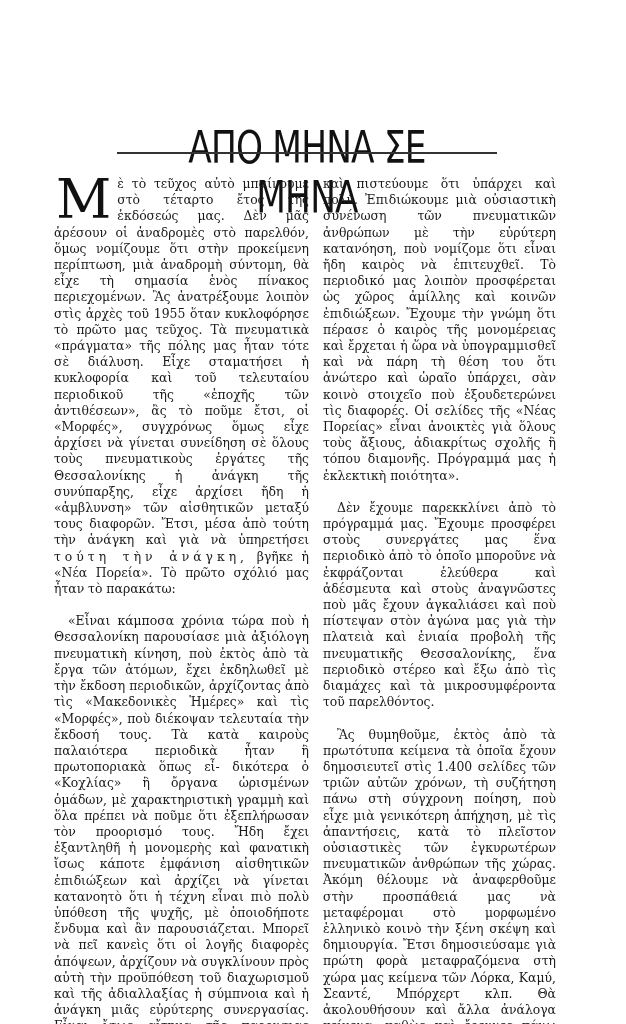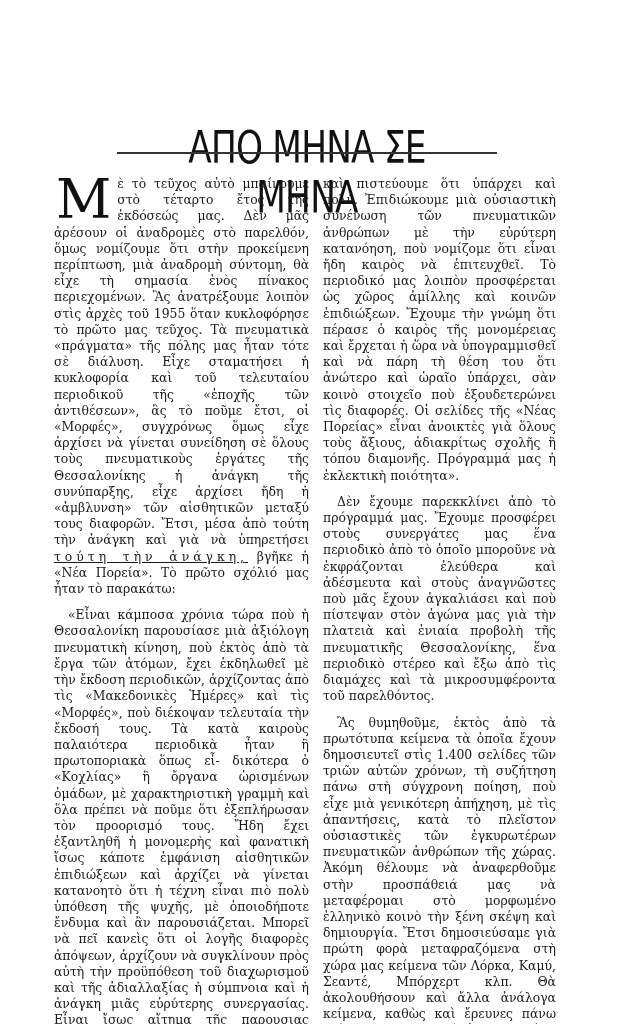--- a/index.html
+++ b/index.html
@@ -21,26 +21,26 @@
   }
   .column {
     position: absolute; top: 176px;
     font-size: 12.4px; line-height: 16.2px;
     text-align: justify; hyphens: manual;
   }
   .col-left { left: 54px; width: 255px; }
   .col-right { left: 323px; width: 233px; }
   .para { margin: 0; text-indent: 14px; }
   .para.noindent { text-indent: 0; }
-  .para.gap { margin-top: 10px; }
+  .para.gap { margin-top: 16px; }
   .dropcap {
     float: left; font-size: 54px; line-height: 44px; margin: 2px 6px 0 2px;
     font-family: "DejaVu Serif", "Liberation Serif", serif; color: #111;
   }
-  .spaced { letter-spacing: 4px; text-decoration: underline; }
+  .spaced { letter-spacing: 4px; }
 </style>
 </head>
 <body>
 
 <h1 class="page-title">ΑΠΟ ΜΗΝΑ ΣΕ ΜΗΝΑ</h1>
 <div class="title-rule"></div>
 
 <div class="column col-left">
   <p class="para noindent"><span class="dropcap">Μ</span><span>ὲ τὸ τεῦχος αὐτὸ μπαίνουμε στὸ τέταρτο ἔτος τῆς ἐκδόσεώς μας. Δὲν μᾶς ἀρέσουν οἱ ἀναδρομὲς στὸ παρελθόν, ὅμως νομίζουμε ὅτι στὴν προκείμενη περίπτωση, μιὰ ἀναδρομὴ σύντομη, θὰ εἶχε τὴ σημασία ἑνὸς πίνακος περιεχομένων. Ἂς ἀνατρέξουμε λοιπὸν στὶς ἀρχὲς τοῦ 1955 ὅταν κυκλοφόρησε τὸ πρῶτο μας τεῦχος. Τὰ πνευματικὰ «πράγματα» τῆς πόλης μας ἦταν τότε σὲ διάλυση. Εἶχε σταματήσει ἡ κυκλοφορία καὶ τοῦ τελευταίου περιοδικοῦ τῆς «ἐποχῆς τῶν ἀντιθέσεων», ἂς τὸ ποῦμε ἔτσι, οἱ «Μορφές», συγχρόνως ὅμως εἶχε ἀρχίσει νὰ γίνεται συνείδηση σὲ ὅλους τοὺς πνευματικοὺς ἐργάτες τῆς Θεσσαλονίκης ἡ ἀνάγκη τῆς συνύπαρξης, εἶχε ἀρχίσει ἤδη ἡ «ἀμβλυνση» τῶν αἰσθητικῶν μεταξύ τους διαφορῶν. Ἔτσι, μέσα ἀπὸ τούτη τὴν ἀνάγκη καὶ γιὰ νὰ ὑπηρετήσει</span> <span class="spaced">τούτη τὴν ἀνάγκη,</span> <span>βγῆκε ἡ «Νέα Πορεία». Τὸ πρῶτο σχόλιό μας ἦταν τὸ παρακάτω:</span></p>
   <p class="para gap"><span>«Εἶναι κάμποσα χρόνια τώρα ποὺ ἡ Θεσσαλονίκη παρουσίασε μιὰ ἀξιόλογη πνευματικὴ κίνηση, ποὺ ἐκτὸς ἀπὸ τὰ ἔργα τῶν ἀτόμων, ἔχει ἐκδηλωθεῖ μὲ τὴν ἔκδοση περιοδικῶν, ἀρχίζοντας ἀπὸ τὶς «Μακεδονικὲς Ἡμέρες» καὶ τὶς «Μορφές», ποὺ διέκοψαν τελευταία τὴν ἔκδοσή τους. Τὰ κατὰ καιροὺς παλαιότερα περιοδικὰ ἦταν ἢ πρωτοποριακὰ ὅπως εἶ- δικότερα ὁ «Κοχλίας» ἢ ὄργανα ὡρισμένων ὁμάδων, μὲ χαρακτηριστικὴ γραμμὴ καὶ ὅλα πρέπει νὰ ποῦμε ὅτι ἐξεπλήρωσαν τὸν προορισμό τους. Ἤδη ἔχει ἐξαντληθῆ ἡ μονομερὴς καὶ φανατικὴ ἴσως κάποτε ἐμφάνιση αἰσθητικῶν ἐπιδιώξεων καὶ ἀρχίζει νὰ γίνεται κατανοητὸ ὅτι ἡ τέχνη εἶναι πιὸ πολὺ ὑπόθεση τῆς ψυχῆς, μὲ ὁποιοδήποτε ἔνδυμα καὶ ἂν παρουσιάζεται. Μπορεῖ νὰ πεῖ κανεὶς ὅτι οἱ λογῆς διαφορὲς ἀπόψεων, ἀρχίζουν νὰ συγκλίνουν πρὸς αὐτὴ τὴν προϋπόθεση τοῦ διαχωρισμοῦ καὶ τῆς ἀδιαλλαξίας ἡ σύμπνοια καὶ ἡ ἀνάγκη μιᾶς εὐρύτερης συνεργασίας. Εἶναι ἴσως αἴτημα τῆς παρουσιας στιγμῆς. Ἡ</span>  </p>

